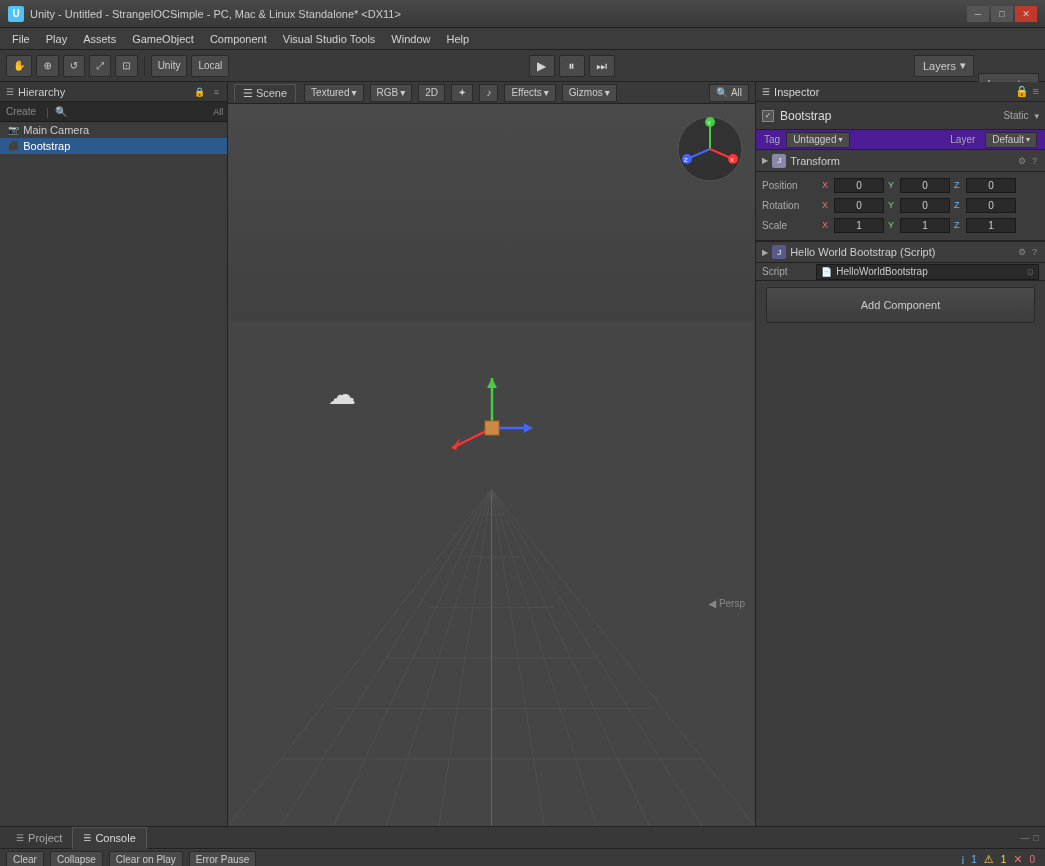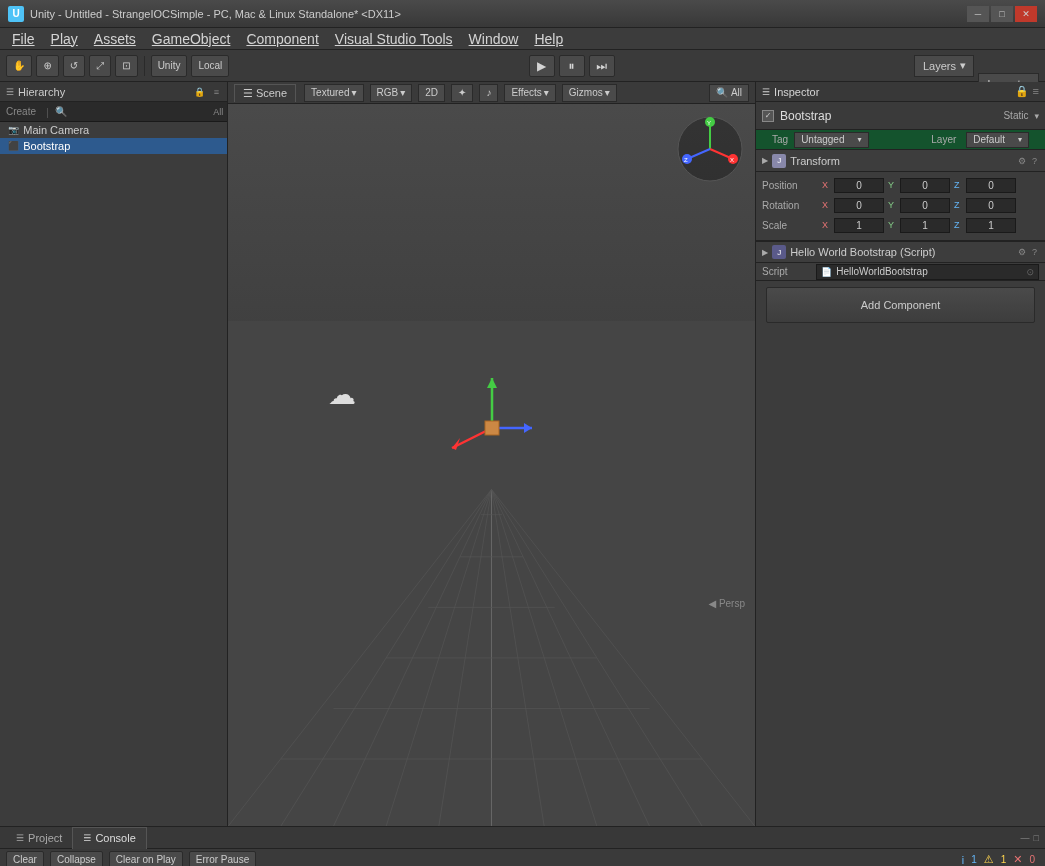--- a/index.html
+++ b/index.html
@@ -52,24 +52,23 @@
     #menu-bar {
       height: 22px;
       background: #3c3c3c;
       display: flex;
       align-items: center;
       border-bottom: 1px solid #222;
       padding: 0 4px;
     }
     .menu-item {
       padding: 2px 8px;
-      font-size: 14px;
+      font-size: 11px;
       color: #d4d4d4;
       cursor: pointer;
-      text-decoration: underline;
     }
 
     
     #toolbar {
       height: 32px;
       background: #3a3a3a;
       display: flex;
       align-items: center;
       padding: 0 6px;
       border-bottom: 1px solid #222;
@@ -243,35 +242,35 @@
       background: #555; border: 1px solid #888;
       display: flex; align-items: center; justify-content: center;
       font-size: 8px; color: #ccc; cursor: pointer;
     }
     .obj-name { font-size: 12px; color: #ddd; flex: 1; font-weight: 500; }
     .static-label {
       font-size: 10px; color: #aaa;
     }
     .tag-row {
       height: 20px;
-      background: #14532d;
-      border-bottom: 1px solid #222;
-      display: flex;
-      align-items: center;
-      padding: 0 16px;
+      background: #4c1d95;
+      border-bottom: 1px solid #222;
+      display: flex;
+      align-items: center;
+      padding: 0 8px;
       gap: 6px;
     }
     .tag-label { font-size: 10px; color: #aaa; }
     .tag-dropdown {
       padding: 1px 6px;
       background: #4a4a4a;
       border: 1px solid #2a2a2a;
       color: #ccc; font-size: 10px;
       cursor: pointer; height: 16px;
-      display: flex; align-items: center; gap: 13px;
+      display: flex; align-items: center; gap: 2px;
     }
     .component-header {
       height: 22px;
       background: #3d3d3d;
       border-bottom: 1px solid #222;
       display: flex;
       align-items: center;
       padding: 0 6px;
       gap: 4px;
       cursor: pointer;

